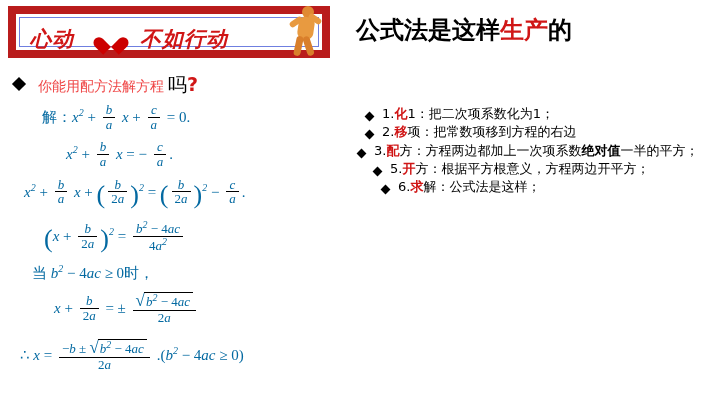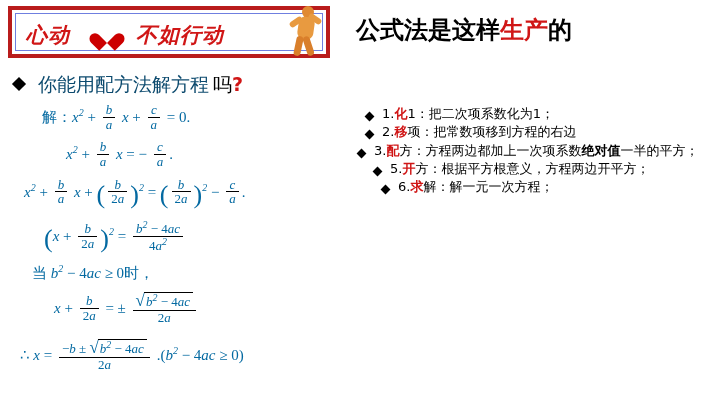--- a/index.html
+++ b/index.html
@@ -20,21 +20,21 @@
     height: 405px;
   }
 
   
   .banner {
     position: absolute;
     left: 8px;
     top: 6px;
     width: 322px;
     height: 52px;
-    border: 4px solid #b91c1c;
+    border: 8px solid #b91c1c;
     background: #ffffff;
     box-sizing: border-box;
   }
   .banner-inner {
     position: absolute;
     left: 3px;
     top: 3px;
     right: 3px;
     bottom: 3px;
     border: 1px solid #6f7fe0;
@@ -139,22 +139,22 @@
     display: inline-block;
     width: 10px;
     height: 10px;
     background: #000;
     transform: rotate(45deg);
     margin-right: 14px;
     position: relative;
     top: -2px;
   }
   .q-text {
-    font-size: 19px;
-    color: #0c4a6e;
+    font-size: 14px;
+    color: #ef4444;
     white-space: nowrap;
   }
   .q-formula {
     font-family: "Liberation Serif", serif;
     font-style: italic;
     font-weight: bold;
     font-size: 19px;
     color: #000;
     margin-left: 10px;
     white-space: nowrap;
@@ -340,18 +340,18 @@
     </div>
 
 
     <div class="step indent2">
       <span class="sbullet"></span>
       <span>5.</span><span class="kw">开</span><span>方：根据平方根意义，方程两边开平方；</span>
     </div>
 
     <div class="step indent3">
       <span class="sbullet"></span>
-      <span>6.</span><span class="kw">求</span><span>解：解一元一次方程；</span>
+      <span>6.</span><span class="kw">求</span><span>解：公式法是这样；</span>
     </div>
 
 
   </div>
 </div>
 
 </body></html>

